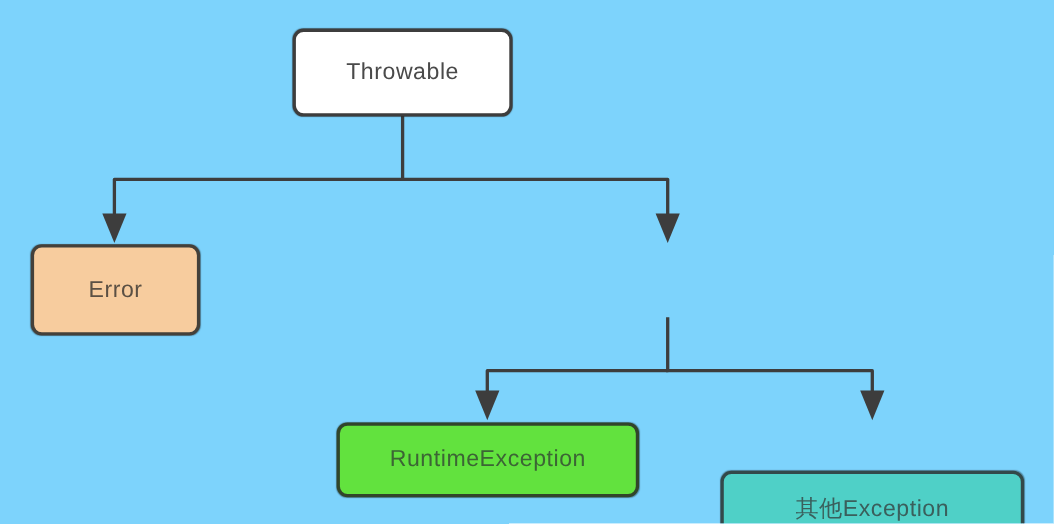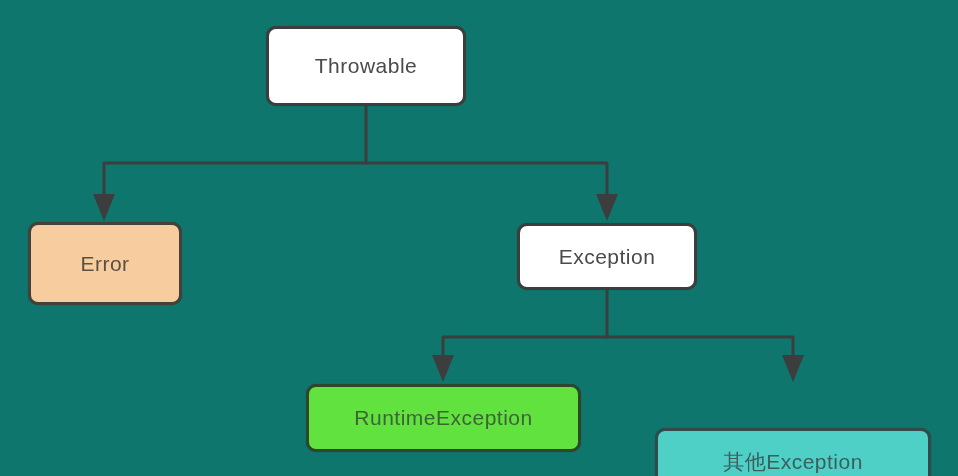--- a/index.html
+++ b/index.html
@@ -5,21 +5,21 @@
   html, body {
     margin: 0;
     padding: 0;
     background: #ffffff;
     font-family: "Liberation Sans", "DejaVu Sans", sans-serif;
   }
   .canvas {
     position: relative;
     width: 958px;
     height: 476px;
-    background: #0f766e;
+    background: #7dd3fc;
     overflow: hidden;
   }
   .edges {
     position: absolute;
     left: 0;
     top: 0;
   }
   .node {
     position: absolute;
     box-sizing: border-box;
@@ -62,23 +62,20 @@
   </svg>
 
   <div class="node n-throwable" style="background: rgb(255, 255, 255); border-color: rgb(61, 61, 61); color: rgb(74, 74, 74);">
     <span class="label">Throwable</span>
   </div>
 
   <div class="node n-error" style="background: rgb(247, 204, 158); border-color: rgb(68, 64, 58); color: rgb(91, 80, 68);">
     <span class="label">Error</span>
   </div>
 
-  <div class="node n-exception" style="background: rgb(255, 255, 255); border-color: rgb(61, 61, 61); color: rgb(74, 74, 74);">
-    <span class="label">Exception</span>
-  </div>
 
   <div class="node n-runtime" style="background: rgb(98, 226, 62); border-color: rgb(49, 69, 43); color: rgb(60, 101, 53);">
     <span class="label">RuntimeException</span>
   </div>
 
   <div class="node n-other" style="background: rgb(79, 208, 199); border-color: rgb(51, 73, 74); color: rgb(58, 95, 92); margin-top: 44px;">
     <span class="label">其他Exception</span>
   </div>
 
 </div>

